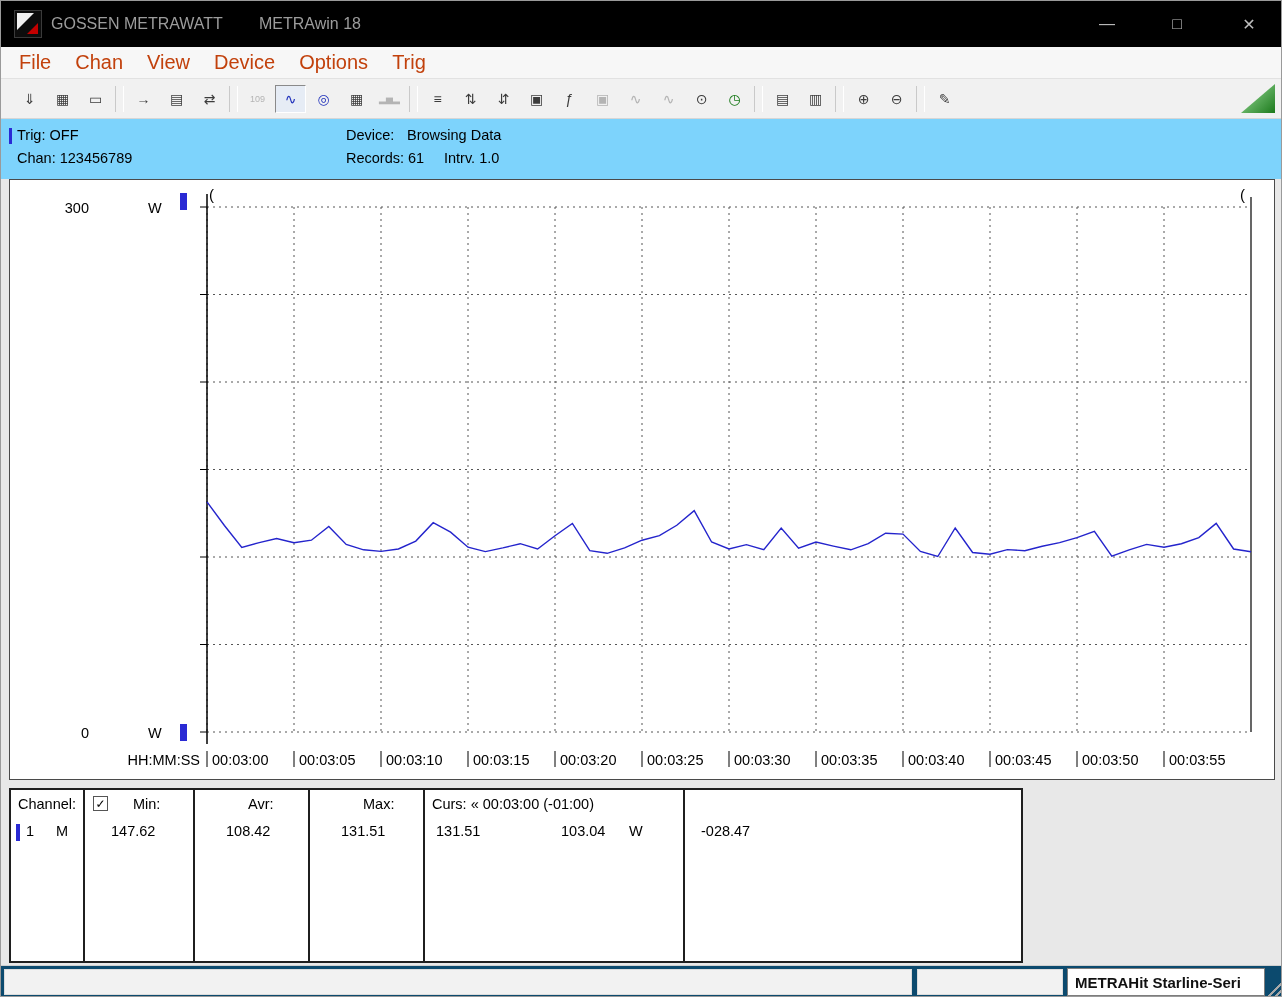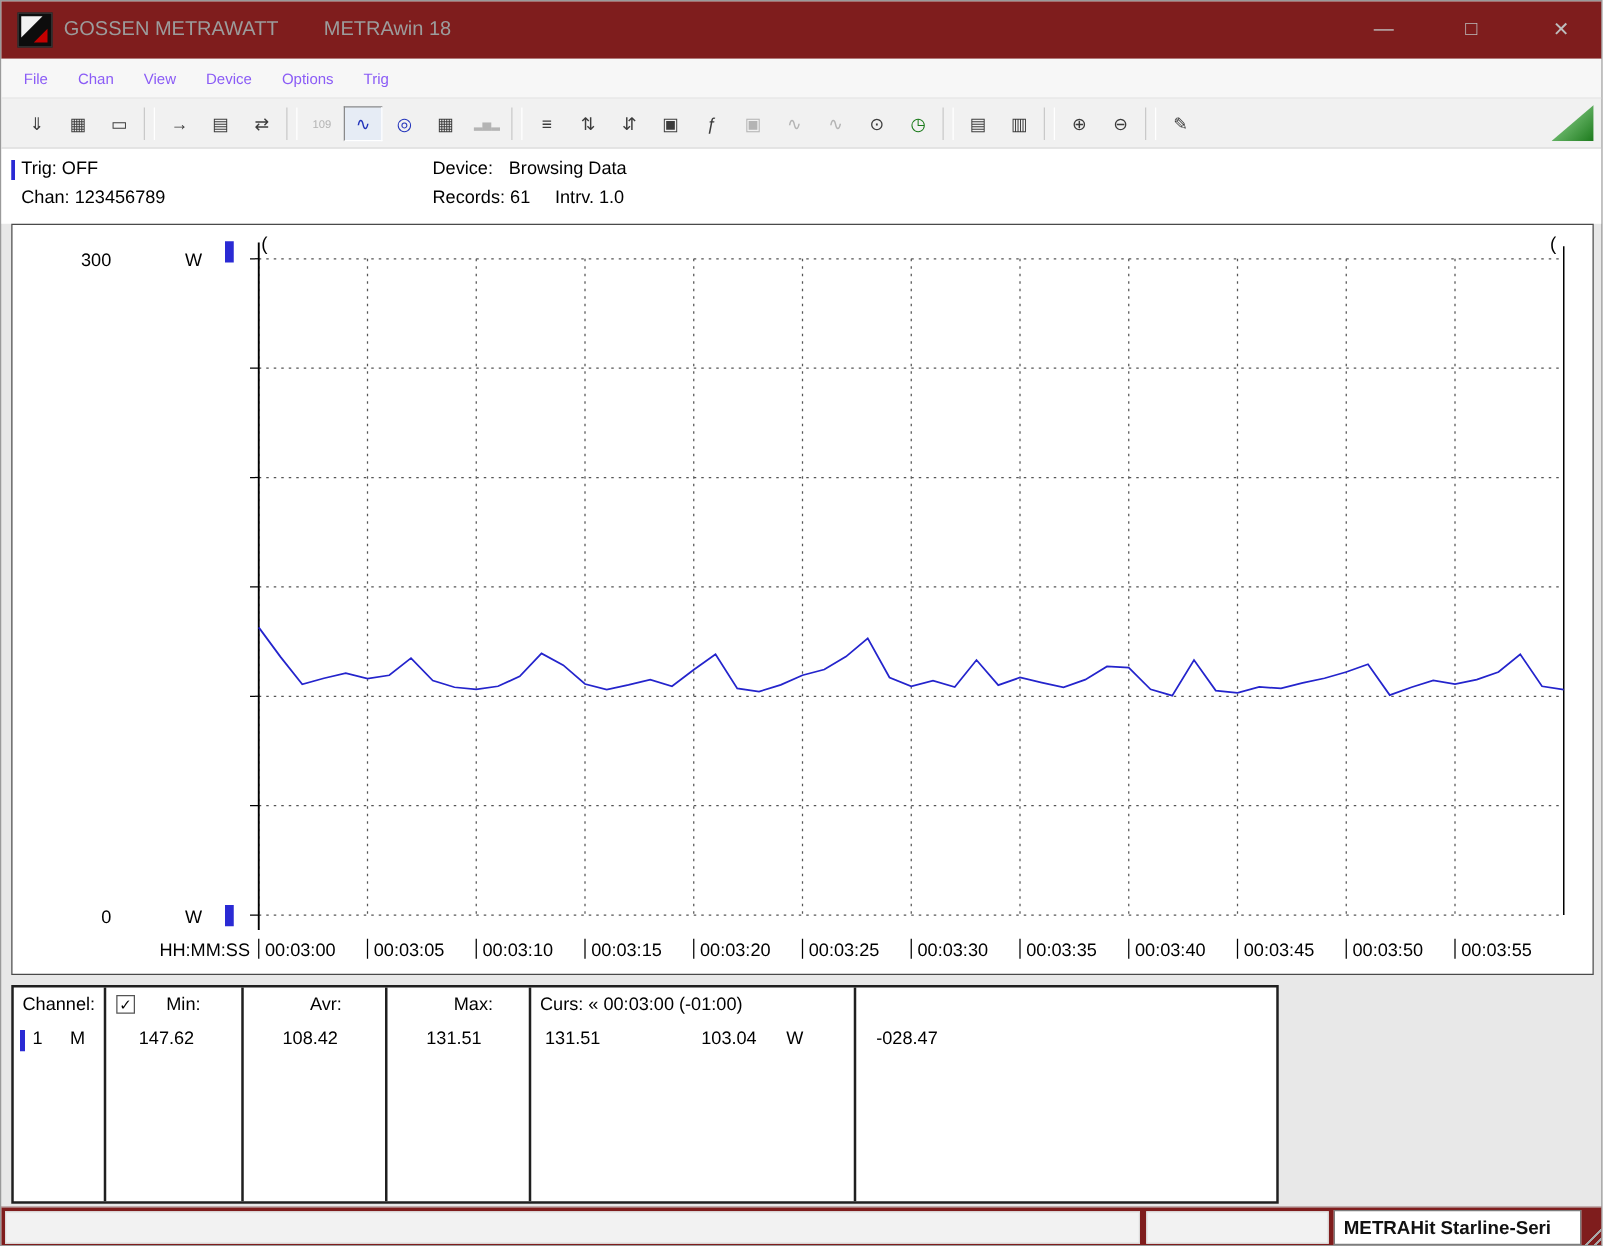--- a/index.html
+++ b/index.html
@@ -1,46 +1,46 @@
 <!DOCTYPE html>
 <html><head>
 <meta charset="utf-8">
 <style>
   *{margin:0;padding:0;box-sizing:border-box}
   html,body{width:1282px;height:997px}
   body{position:relative;background:#e8e8e8;font-family:"Liberation Sans",sans-serif;overflow:hidden;border:1px solid #9a9a9a}
 
   
-  .titlebar{position:absolute;left:0;top:0;width:1282px;height:46px;background:#7f1d1d}
+  .titlebar{position:absolute;left:0;top:0;width:1282px;height:46px;background:#000000}
   .logo{position:absolute;left:13px;top:9px;width:28px;height:28px;background:#0d0d0d;border:1px solid #3a3a3a}
   .logo .white-tri{position:absolute;left:2px;top:2px;width:0;height:0;border-top:17px solid #f2f2f2;border-right:17px solid transparent}
   .logo .red-tri{position:absolute;right:3px;bottom:3px;width:0;height:0;border-bottom:11px solid #c40000;border-left:11px solid transparent}
   .tb-text{position:absolute;top:0;height:46px;display:flex;align-items:center;color:#9c9c9c;font-size:16px;white-space:nowrap}
   .tb-brand{left:50px}
   .tb-app{left:258px}
   .tb-reg{left:405px;color:#8f8f8f}
   .win-btn{position:absolute;top:0;width:48px;height:46px;display:flex;align-items:center;justify-content:center;color:#bdbdbd;font-size:16px;cursor:default}
   .win-min{left:1082px}
   .win-max{left:1152px}
   .win-close{left:1224px}
 
   
   .menubar{position:absolute;left:0;top:46px;width:1282px;height:32px;background:#f7f7f7;display:flex;align-items:center;padding-left:6px;border-bottom:1px solid #e2e2e2}
-  .menu-item{padding:5px 12px;font-size:12px;color:#8b5cf6}
+  .menu-item{padding:5px 12px;font-size:20px;color:#c2410c}
 
   
   .toolbar{position:absolute;left:0;top:78px;width:1282px;height:40px;background:#f1f1f1;display:flex;align-items:center;padding-left:12px;border-bottom:1px solid #d6d6d6}
   .tb-btn{width:31px;height:28px;display:flex;align-items:center;justify-content:center;font-size:14px;color:#3c3c3c;margin:0 1px;border:1px solid transparent}
   .tb-btn.disabled{color:#b4b4b4}
   .tb-btn.active{border:1px solid;border-color:#8a8a8a #ffffff #ffffff #8a8a8a;background:#e6ecf5}
   .tb-sep{width:9px;height:26px;margin:0 3px;border-left:1px solid #c9c9c9;border-right:1px solid #ffffff}
   .corner-tri{position:absolute;right:8px;top:5px;width:34px;height:29px;background:linear-gradient(135deg,#9fe09f,#1c7a1c);clip-path:polygon(100% 0,100% 100%,0 100%)}
 
   
-  .infobar{position:absolute;left:0;top:118px;width:1282px;height:60px;background:#ffffff;font-size:14.5px;color:#000}
+  .infobar{position:absolute;left:0;top:118px;width:1282px;height:60px;background:#7dd3fc;font-size:14.5px;color:#000}
   .infobar span{position:absolute;white-space:nowrap}
   .info-tick{position:absolute;left:8px;top:9px;width:3px;height:16px;background:#2a2ad4}
   .lbl-trig{left:16px;top:8px}
   .lbl-chan{left:16px;top:31px}
   .lbl-status{left:345px;top:8px}
   .val-status{left:406px;top:8px}
   .lbl-records{left:345px;top:31px}
   .lbl-interval{left:443px;top:31px}
 
   
@@ -52,21 +52,21 @@
   .table-panel{position:absolute;left:8px;top:787px;width:1014px;height:175px;background:#ffffff;border:2px solid #1f1f1f;font-size:14.5px;color:#000}
   .table-panel span{position:absolute;white-space:nowrap}
   .vline{position:absolute;top:0;width:2px;height:100%;background:#1f1f1f}
   .hdr{top:6px}
   .row{top:33px}
   .chk{position:absolute;left:82px;top:6px;width:15px;height:15px;border:1px solid #555;background:#fff;display:flex;align-items:center;justify-content:center;font-size:12px;color:#000}
   .chk.checked::after{content:"✓"}
   .row-mark{position:absolute;left:5px;top:34px;width:4px;height:17px;background:#2a2ad4}
 
   
-  .statusbar{position:absolute;left:0;top:964px;width:1282px;height:33px;background:#7f1d1d;border-top:1px solid #cfcfcf}
+  .statusbar{position:absolute;left:0;top:964px;width:1282px;height:33px;background:#0c4a6e;border-top:1px solid #cfcfcf}
   .sb-left{position:absolute;left:3px;top:3px;width:908px;height:26px;border:1px solid #dcdcdc;background:#f2f2f2}
   .sb-mid{position:absolute;left:916px;top:3px;width:146px;height:26px;border:1px solid #dcdcdc;background:#f2f2f2}
   .sb-device{position:absolute;left:1066px;top:2px;width:198px;height:28px;border:1px solid #7d7d7d;background:#ffffff;display:flex;align-items:center;padding-left:7px;font-size:15px;font-weight:600;color:#111;white-space:nowrap;overflow:hidden}
   .sb-grip{position:absolute;right:1px;bottom:1px;width:17px;height:17px;background:repeating-linear-gradient(135deg,transparent 0 3px,#a8a8a8 3px 5px);clip-path:polygon(100% 0,100% 100%,0 100%)}
 </style>
 </head>
 <body>
 
 <div class="titlebar">
   <div class="logo">

